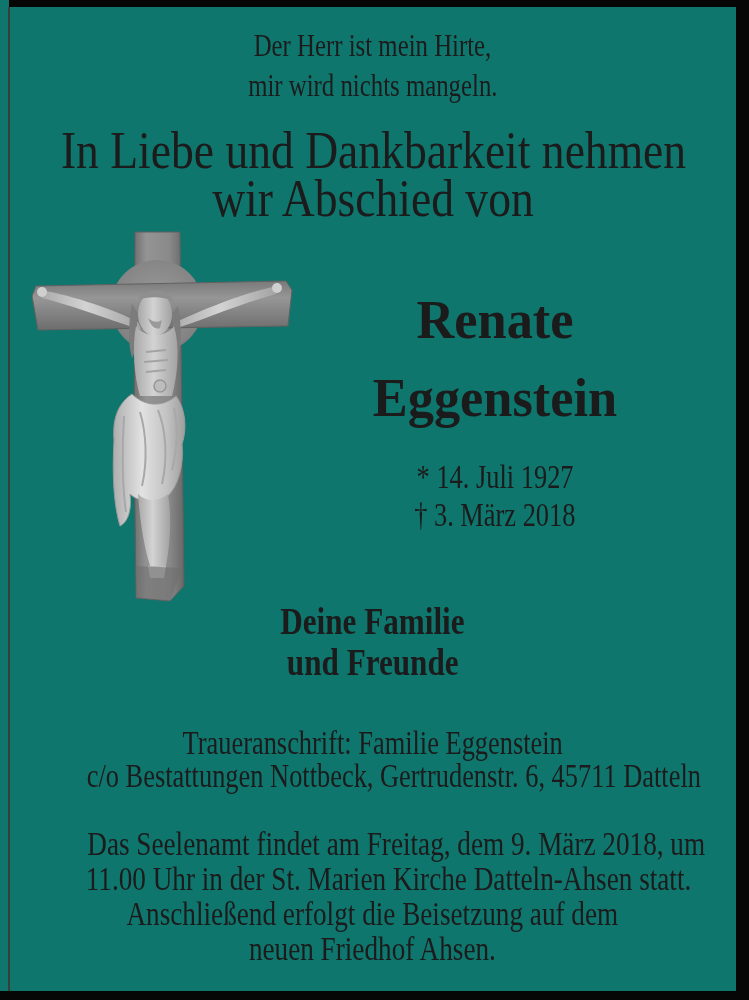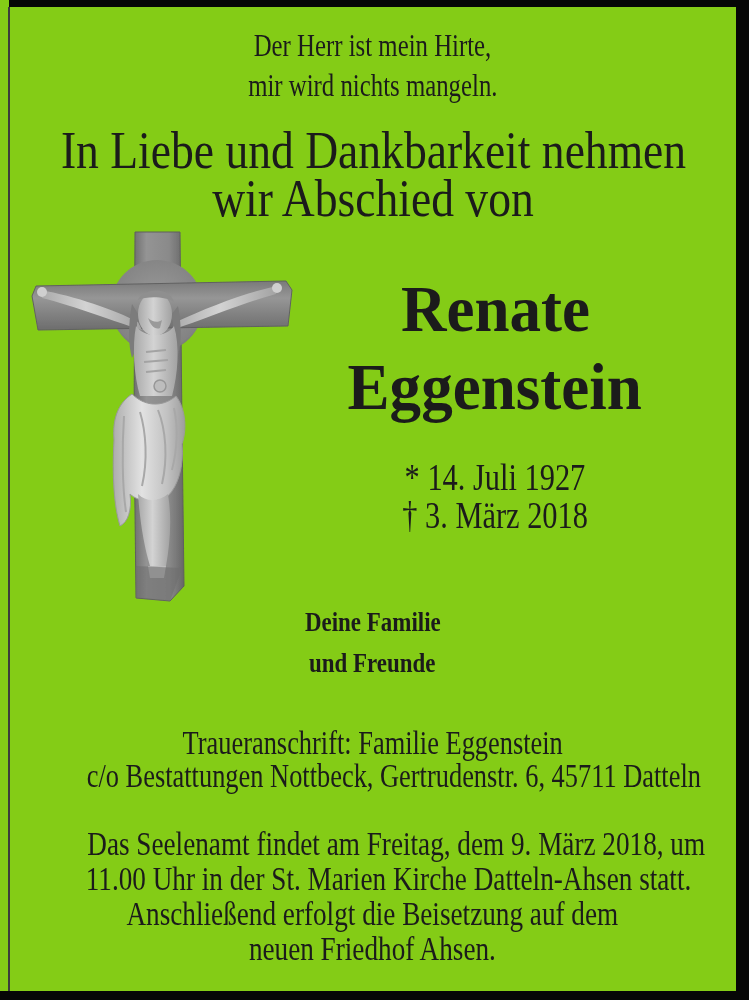--- a/index.html
+++ b/index.html
@@ -1,43 +1,43 @@
 <!DOCTYPE html>
 <html lang="de"><head>
 <meta charset="utf-8">
 <title>Traueranzeige</title>
 <style>
   html,body { margin:0; padding:0; background:#e9e9e9; }
   .page {
     position:relative; width:749px; height:1000px; margin:0 auto;
-    background:#84cc16; overflow:hidden;
+    background:#0f766e; overflow:hidden;
     font-family:"Liberation Serif", serif; color:#1b1b1b;
   }
   
   .frame-top    { position:absolute; left:9px; right:0; top:0; height:7px; background:#060606; }
   .frame-right  { position:absolute; top:0; right:0; bottom:0; width:13px; background:#060606; }
   .frame-bottom { position:absolute; left:0; right:0; bottom:0; height:9px; background:#060606; }
   .frame-left   { position:absolute; left:8px; top:7px; bottom:9px; width:2px; background:#3c3c3c; }
 
   .block { position:absolute; left:10px; right:14px; text-align:center; }
   .ln { white-space:nowrap; width:fit-content; margin:0 auto; transform:scaleX(var(--sx,0.85)); transform-origin:50% 50%; }
 
   .verse   { top:26px;  font-size:31px; line-height:40px; }
   .verse .ln { --sx:0.80; }
   .intro   { top:126px; font-size:53px; line-height:48px; }
   .intro .ln { --sx:0.86; }
 
-  .name    { position:absolute; left:252px; width:486px; top:270px; text-align:center;
-             font-weight:bold; font-size:65px; line-height:78px; }
+  .name    { position:absolute; left:252px; width:486px; top:281px; text-align:center;
+             font-weight:bold; font-size:54px; line-height:78px; }
   .name .ln { --sx:0.97; }
   .dates   { position:absolute; left:252px; width:486px; top:458px; text-align:center;
-             font-size:38px; line-height:38px; }
+             font-size:33px; line-height:38px; }
   .dates .ln { --sx:0.80; }
 
-  .mourners { top:601px; font-weight:bold; font-size:28px; line-height:41px; }
+  .mourners { top:601px; font-weight:bold; font-size:38px; line-height:41px; }
   .mourners .ln { --sx:0.82; }
 
   .address { top:727px; font-size:33px; line-height:33px;font-family:Liberation Serif, serif; }
   .address .ln { --sx:0.80; }
 
   .service { top:826px; font-size:34px; line-height:35px; }
   .service .ln { --sx:0.80; }
 
   .crucifix { position:absolute; left:20px; top:226px; width:282px; height:382px; }
 </style>

